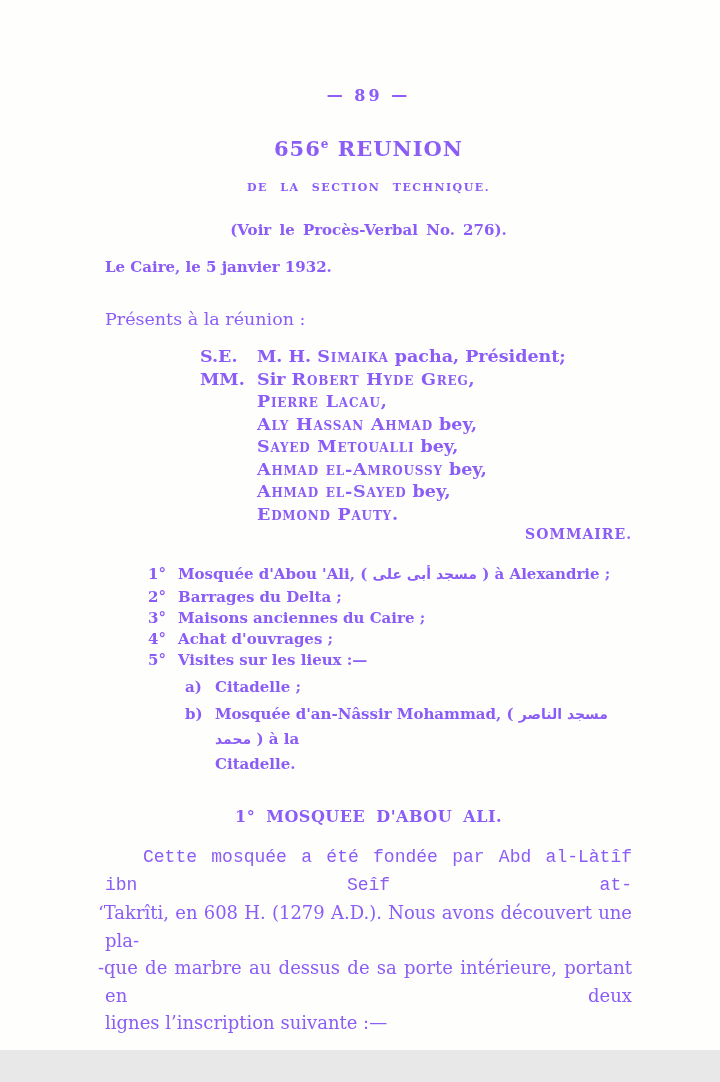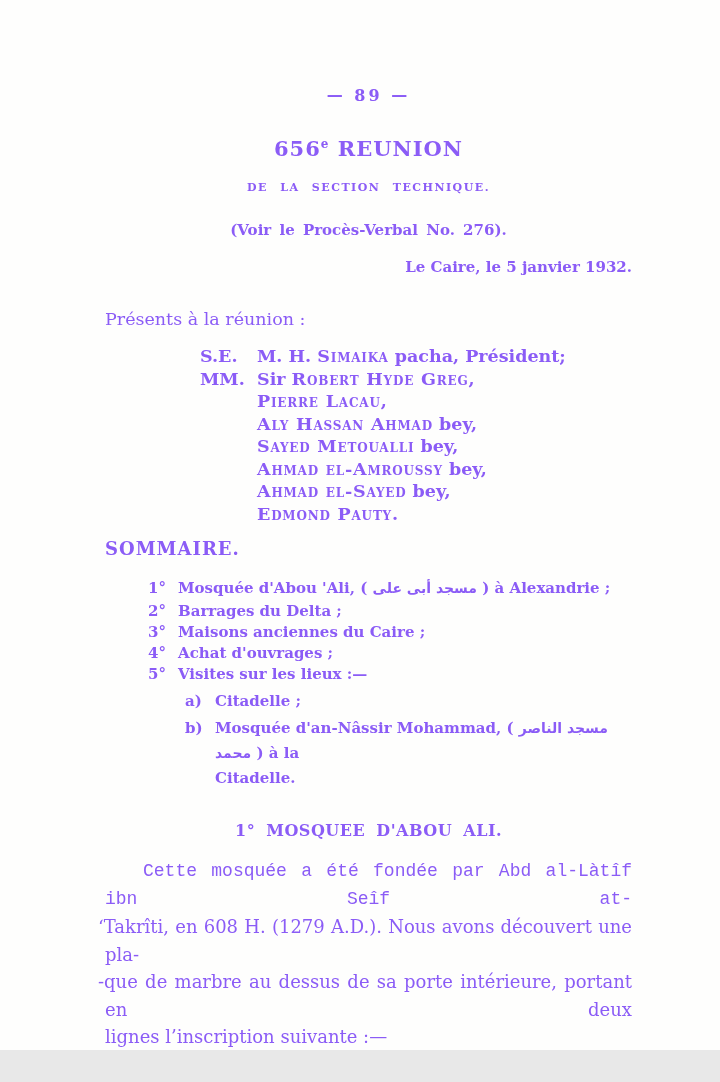--- a/index.html
+++ b/index.html
@@ -14,29 +14,29 @@
     padding-top:86px;
     overflow:hidden;
   }
   .content{padding-left:105px;padding-right:88px;}
 
   .folio{text-align:center;font-size:16px;font-weight:bold;letter-spacing:3px;line-height:20px;}
   .title{margin:26px 0 0 0;text-align:center;font-size:21px;font-weight:bold;letter-spacing:1px;line-height:24px;}
   .title sup{font-size:12px;}
   .subtitle{margin-top:18px;text-align:center;font-size:11px;font-weight:bold;letter-spacing:1.5px;word-spacing:7px;line-height:18px;}
   .reference{margin-top:24px;text-align:center;font-size:15px;font-weight:600;word-spacing:3px;line-height:19px;}
-  .dateline{margin-top:18px;text-align:right;font-size:15px;font-weight:bold;line-height:19px;}
+  .dateline{margin-top:18px;text-align:left;font-size:15px;font-weight:bold;line-height:19px;}
 
   .att-intro{margin-top:31px;font-size:17.5px;line-height:22px;}
   .att-block{margin-top:15px;margin-left:95px;font-size:17.5px;line-height:22.5px;}
   .att-pre{display:inline-block;width:57px;font-weight:600;}
   .att-name{font-weight:600;margin-top:14px;}
   .sc{font-variant:small-caps;letter-spacing:0.8px;}
 
-  .sum-heading{margin-top:14px;text-align:left;font-size:18px;font-weight:bold;letter-spacing:1px;line-height:19px;}
+  .sum-heading{text-align:right;font-size:14px;font-weight:bold;letter-spacing:1px;line-height:19px;}
   .sum-list{margin-top:20px;font-size:15px;font-weight:600;}
   .sum-item{line-height:21px;white-space:nowrap;}
   .sum-item.tall{margin-bottom:2px;}
   .sum-num{display:inline-block;margin-left:43px;width:30px;}
   .sub-list{margin-top:4px;}
   .sub-item{display:flex;font-size:15px;font-weight:600;line-height:25px;margin-bottom:2px;}
   .sub-letter{display:inline-block;margin-left:80px;width:30px;flex:0 0 30px;}
   .ar{font-family:"DejaVu Sans", sans-serif;direction:rtl;unicode-bidi:isolate;font-size:14px;}
 
   .sec-heading{margin-top:30px;text-align:center;font-size:16px;font-weight:bold;word-spacing:5px;letter-spacing:0.5px;line-height:20px;}

